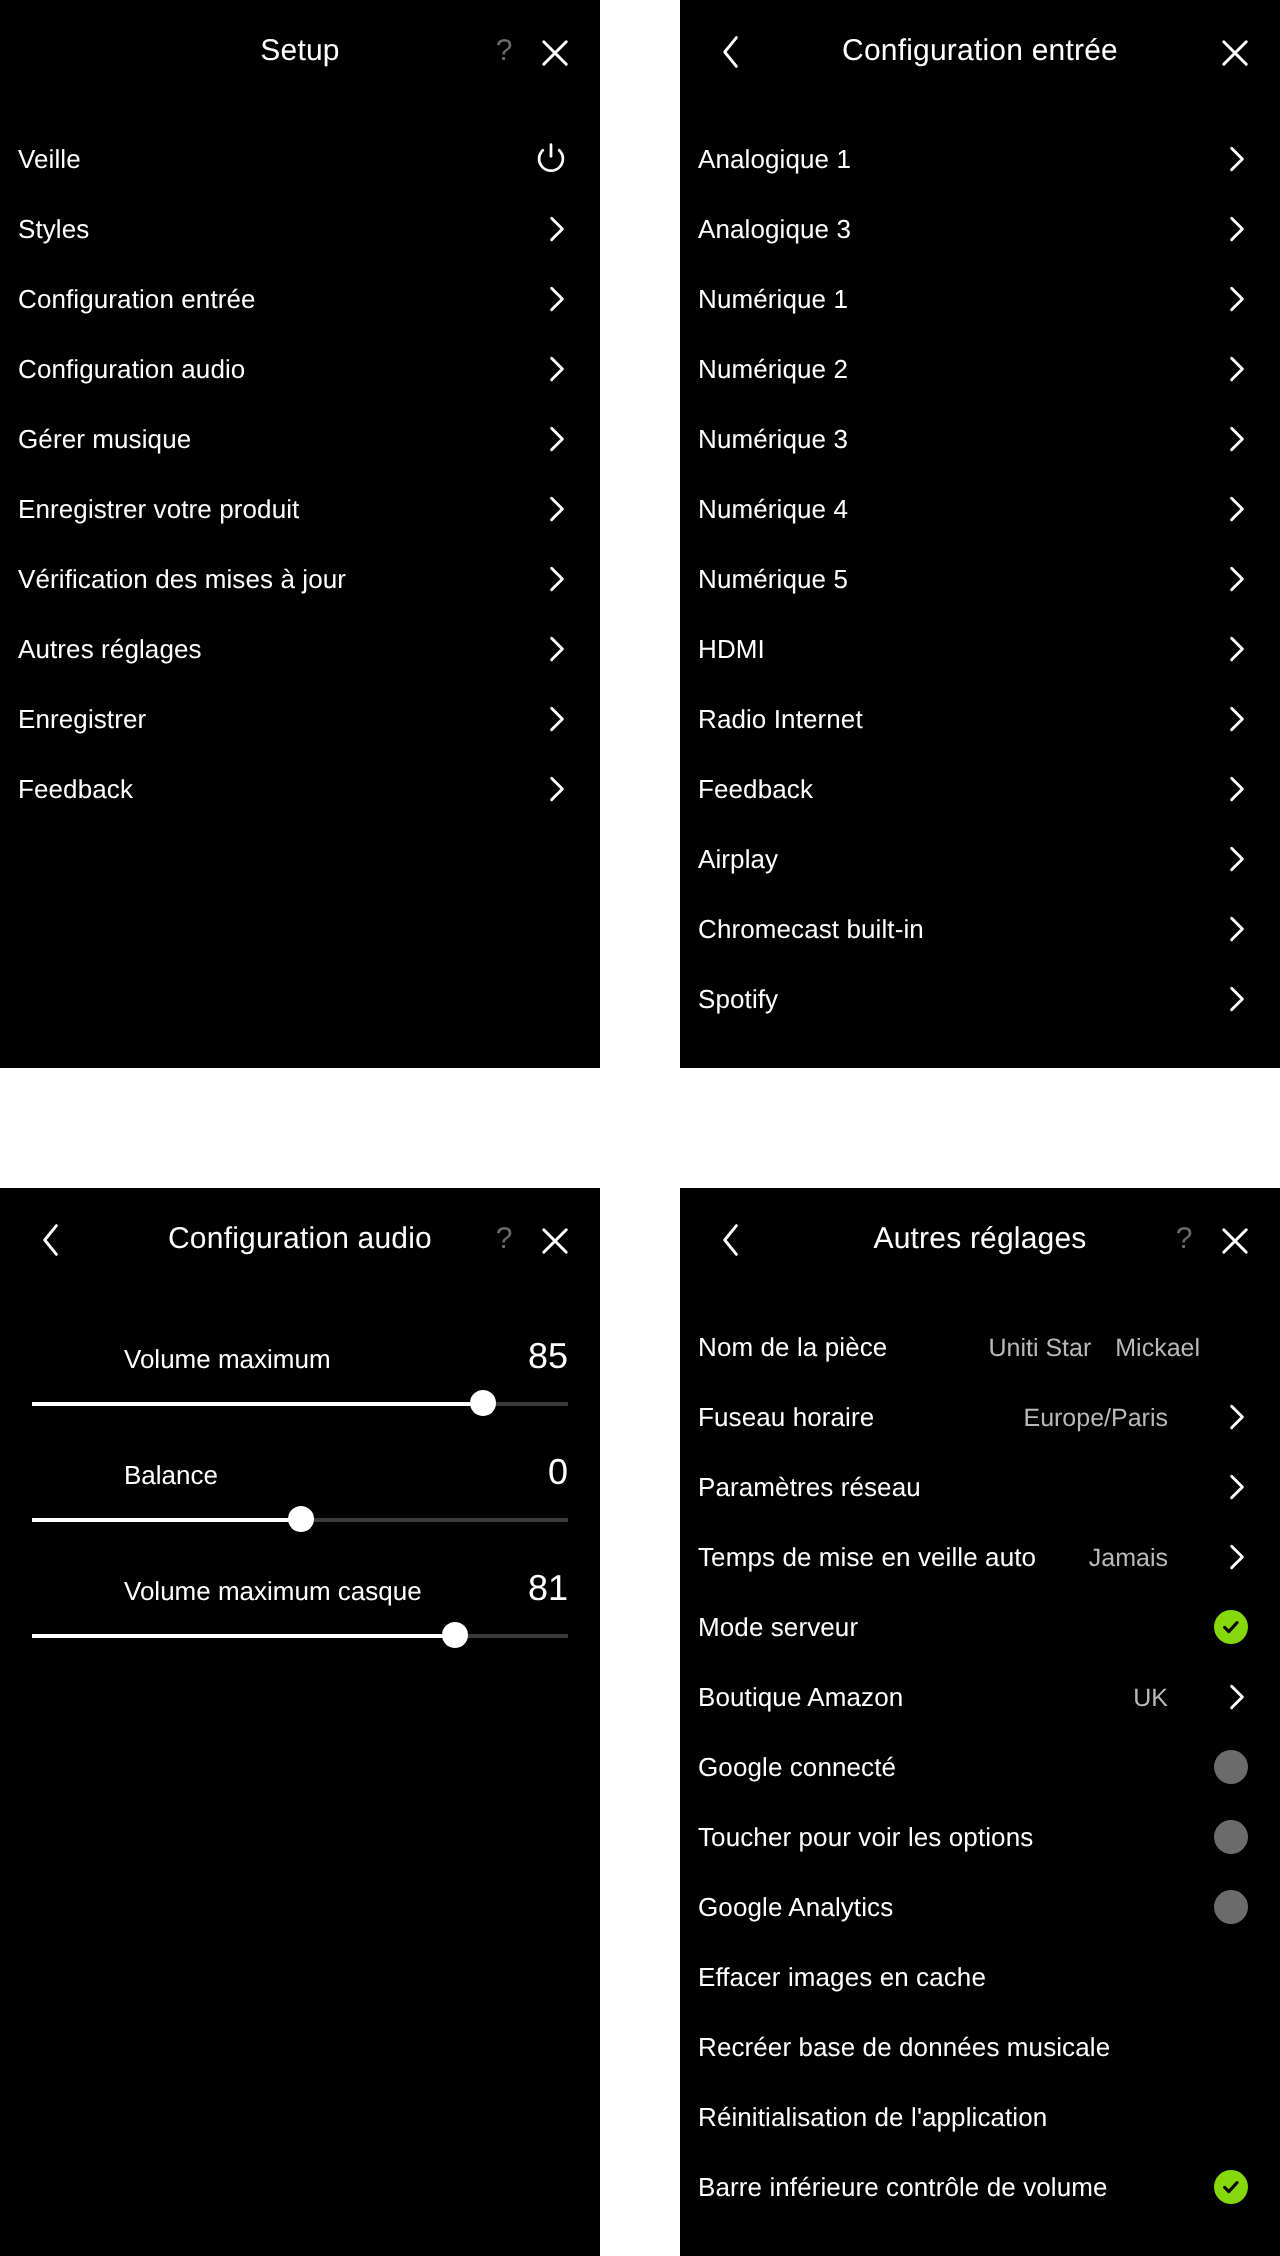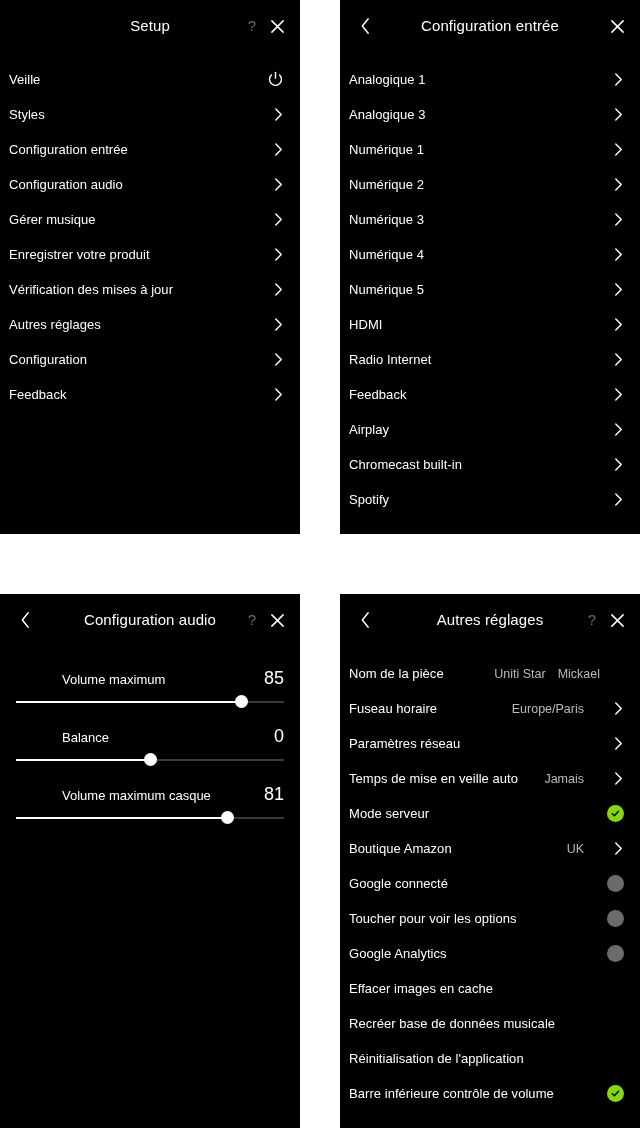--- a/index.html
+++ b/index.html
@@ -247,21 +247,21 @@
       <div class="row">
         <span class="row-label">Autres réglages</span>
         <span class="row-spacer"></span>
         <span class="chev">
           <svg width="9" height="15" viewBox="0 0 10 16">
             <path d="M2 2 L8 8 L2 14" stroke="#ffffff" stroke-width="1.6" fill="none" stroke-linecap="round" stroke-linejoin="round"></path>
           </svg>
         </span>
       </div>
       <div class="row">
-        <span class="row-label">Configuration</span>
+        <span class="row-label">Enregistrer</span>
         <span class="row-spacer"></span>
         <span class="chev">
           <svg width="9" height="15" viewBox="0 0 10 16">
             <path d="M2 2 L8 8 L2 14" stroke="#ffffff" stroke-width="1.6" fill="none" stroke-linecap="round" stroke-linejoin="round"></path>
           </svg>
         </span>
       </div>
       <div class="row">
         <span class="row-label">Feedback</span>
         <span class="row-spacer"></span>

